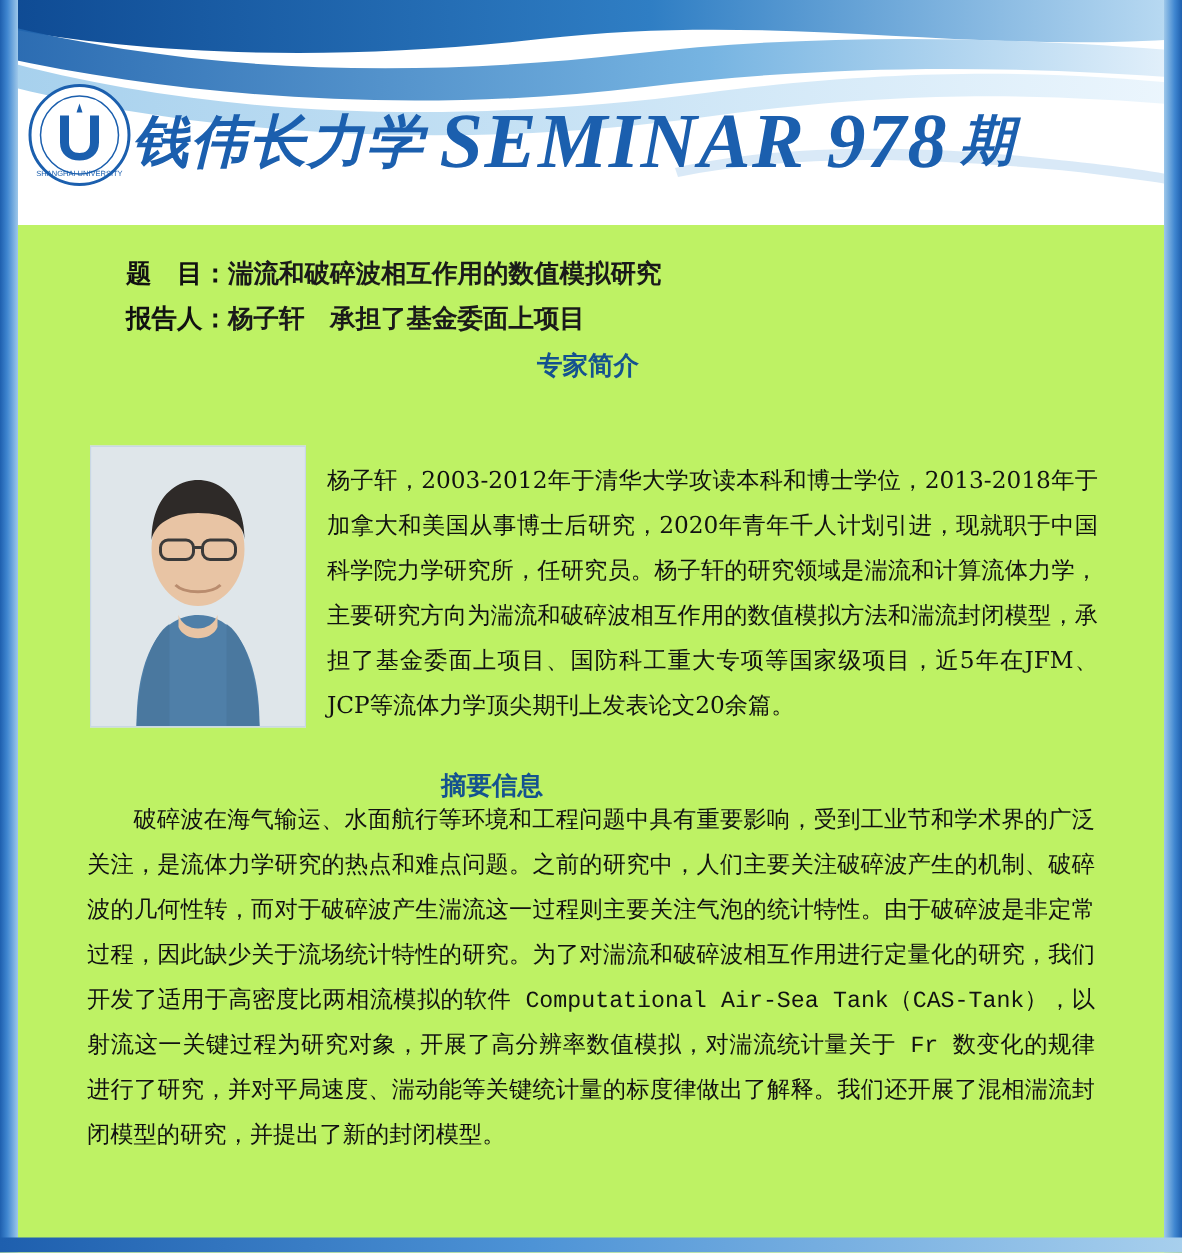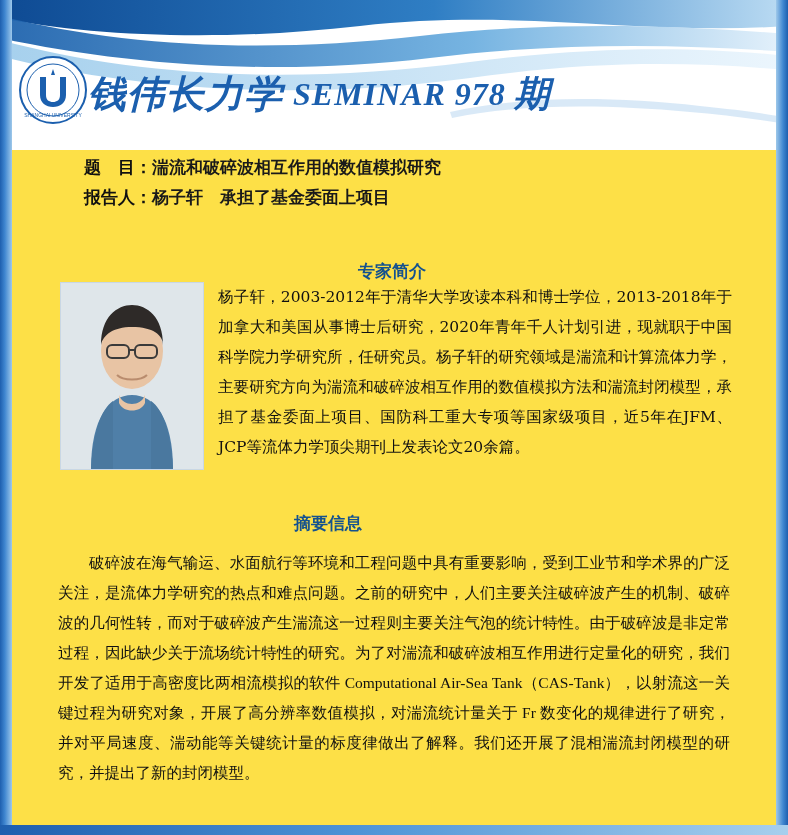--- a/index.html
+++ b/index.html
@@ -12,21 +12,21 @@
     font-family: "Liberation Serif", serif;
     background: #ffffff;
     overflow: hidden;
     position: relative;
   }
 
   .page {
     position: relative;
     width: 788px;
     height: 835px;
-    background: #fde047;
+    background: #bef264;
     box-sizing: border-box;
   }
 
   
   .side-bar-left,
   .side-bar-right {
     position: absolute;
     top: 0;
     width: 12px;
     height: 835px;
@@ -69,41 +69,41 @@
   .title-cn {
     font-family: "DejaVu Serif", serif;
     font-size: 38px;
     font-weight: bold;
     font-style: italic;
     color: #1b5fae;
     letter-spacing: 1px;
   }
   .title-en {
     font-family: "Liberation Serif", serif;
-    font-size: 32px;
+    font-size: 52px;
     font-weight: bold;
     font-style: italic;
     color: #1b5fae;
     margin-left: 10px;
     letter-spacing: 1px;
   }
   .title-suffix {
     font-family: "DejaVu Serif", serif;
     font-size: 36px;
     font-weight: bold;
     font-style: italic;
     color: #1b5fae;
     margin-left: 8px;
   }
 
   
   .meta {
     position: absolute;
     left: 84px;
-    top: 152px;
+    top: 168px;
     width: 640px;
   }
   .meta-line {
     font-family: "DejaVu Sans", sans-serif;
     font-size: 17px;
     font-weight: bold;
     color: #1a1a1a;
     line-height: 30px;
     white-space: nowrap;
   }
@@ -115,38 +115,38 @@
   .section-title {
     text-align: center;
     font-family: "DejaVu Sans", sans-serif;
     font-size: 17px;
     font-weight: bold;
     color: #14528f;
   }
   #expert-title {
     position: absolute;
     left: 0;
-    top: 260px;
+    top: 232px;
     width: 784px;
   }
   #abstract-title {
     position: absolute;
     left: 0;
     top: 512px;
     width: 656px;
   }
 
   
   .bio-block {
     position: absolute;
     left: 60px;
-    top: 282px;
+    top: 297px;
     width: 672px;
     display: flex;
-    align-items: flex-start;
+    align-items: flex-end;
   }
   .portrait-frame {
     width: 142px;
     height: 186px;
     flex: 0 0 142px;
     border: 1px solid #c9d7e4;
     background: #e9eef3;
     overflow: hidden;
     position: relative;
   }
@@ -160,23 +160,23 @@
     line-height: 30px;
     color: #111111;
     text-align: justify;
     text-justify: inter-ideograph;
   }
 
   
   .abstract-text {
     position: absolute;
     left: 58px;
-    top: 548px;
+    top: 532px;
     width: 672px;
-    font-family: Liberation Serif, serif;
+    font-family: Liberation Mono, monospace;
     font-size: 15.5px;
     line-height: 30px;
     color: #111111;
     text-align: justify;
     text-justify: inter-ideograph;
     text-indent: 2em;
   }
 
   
   .footer-bar {

